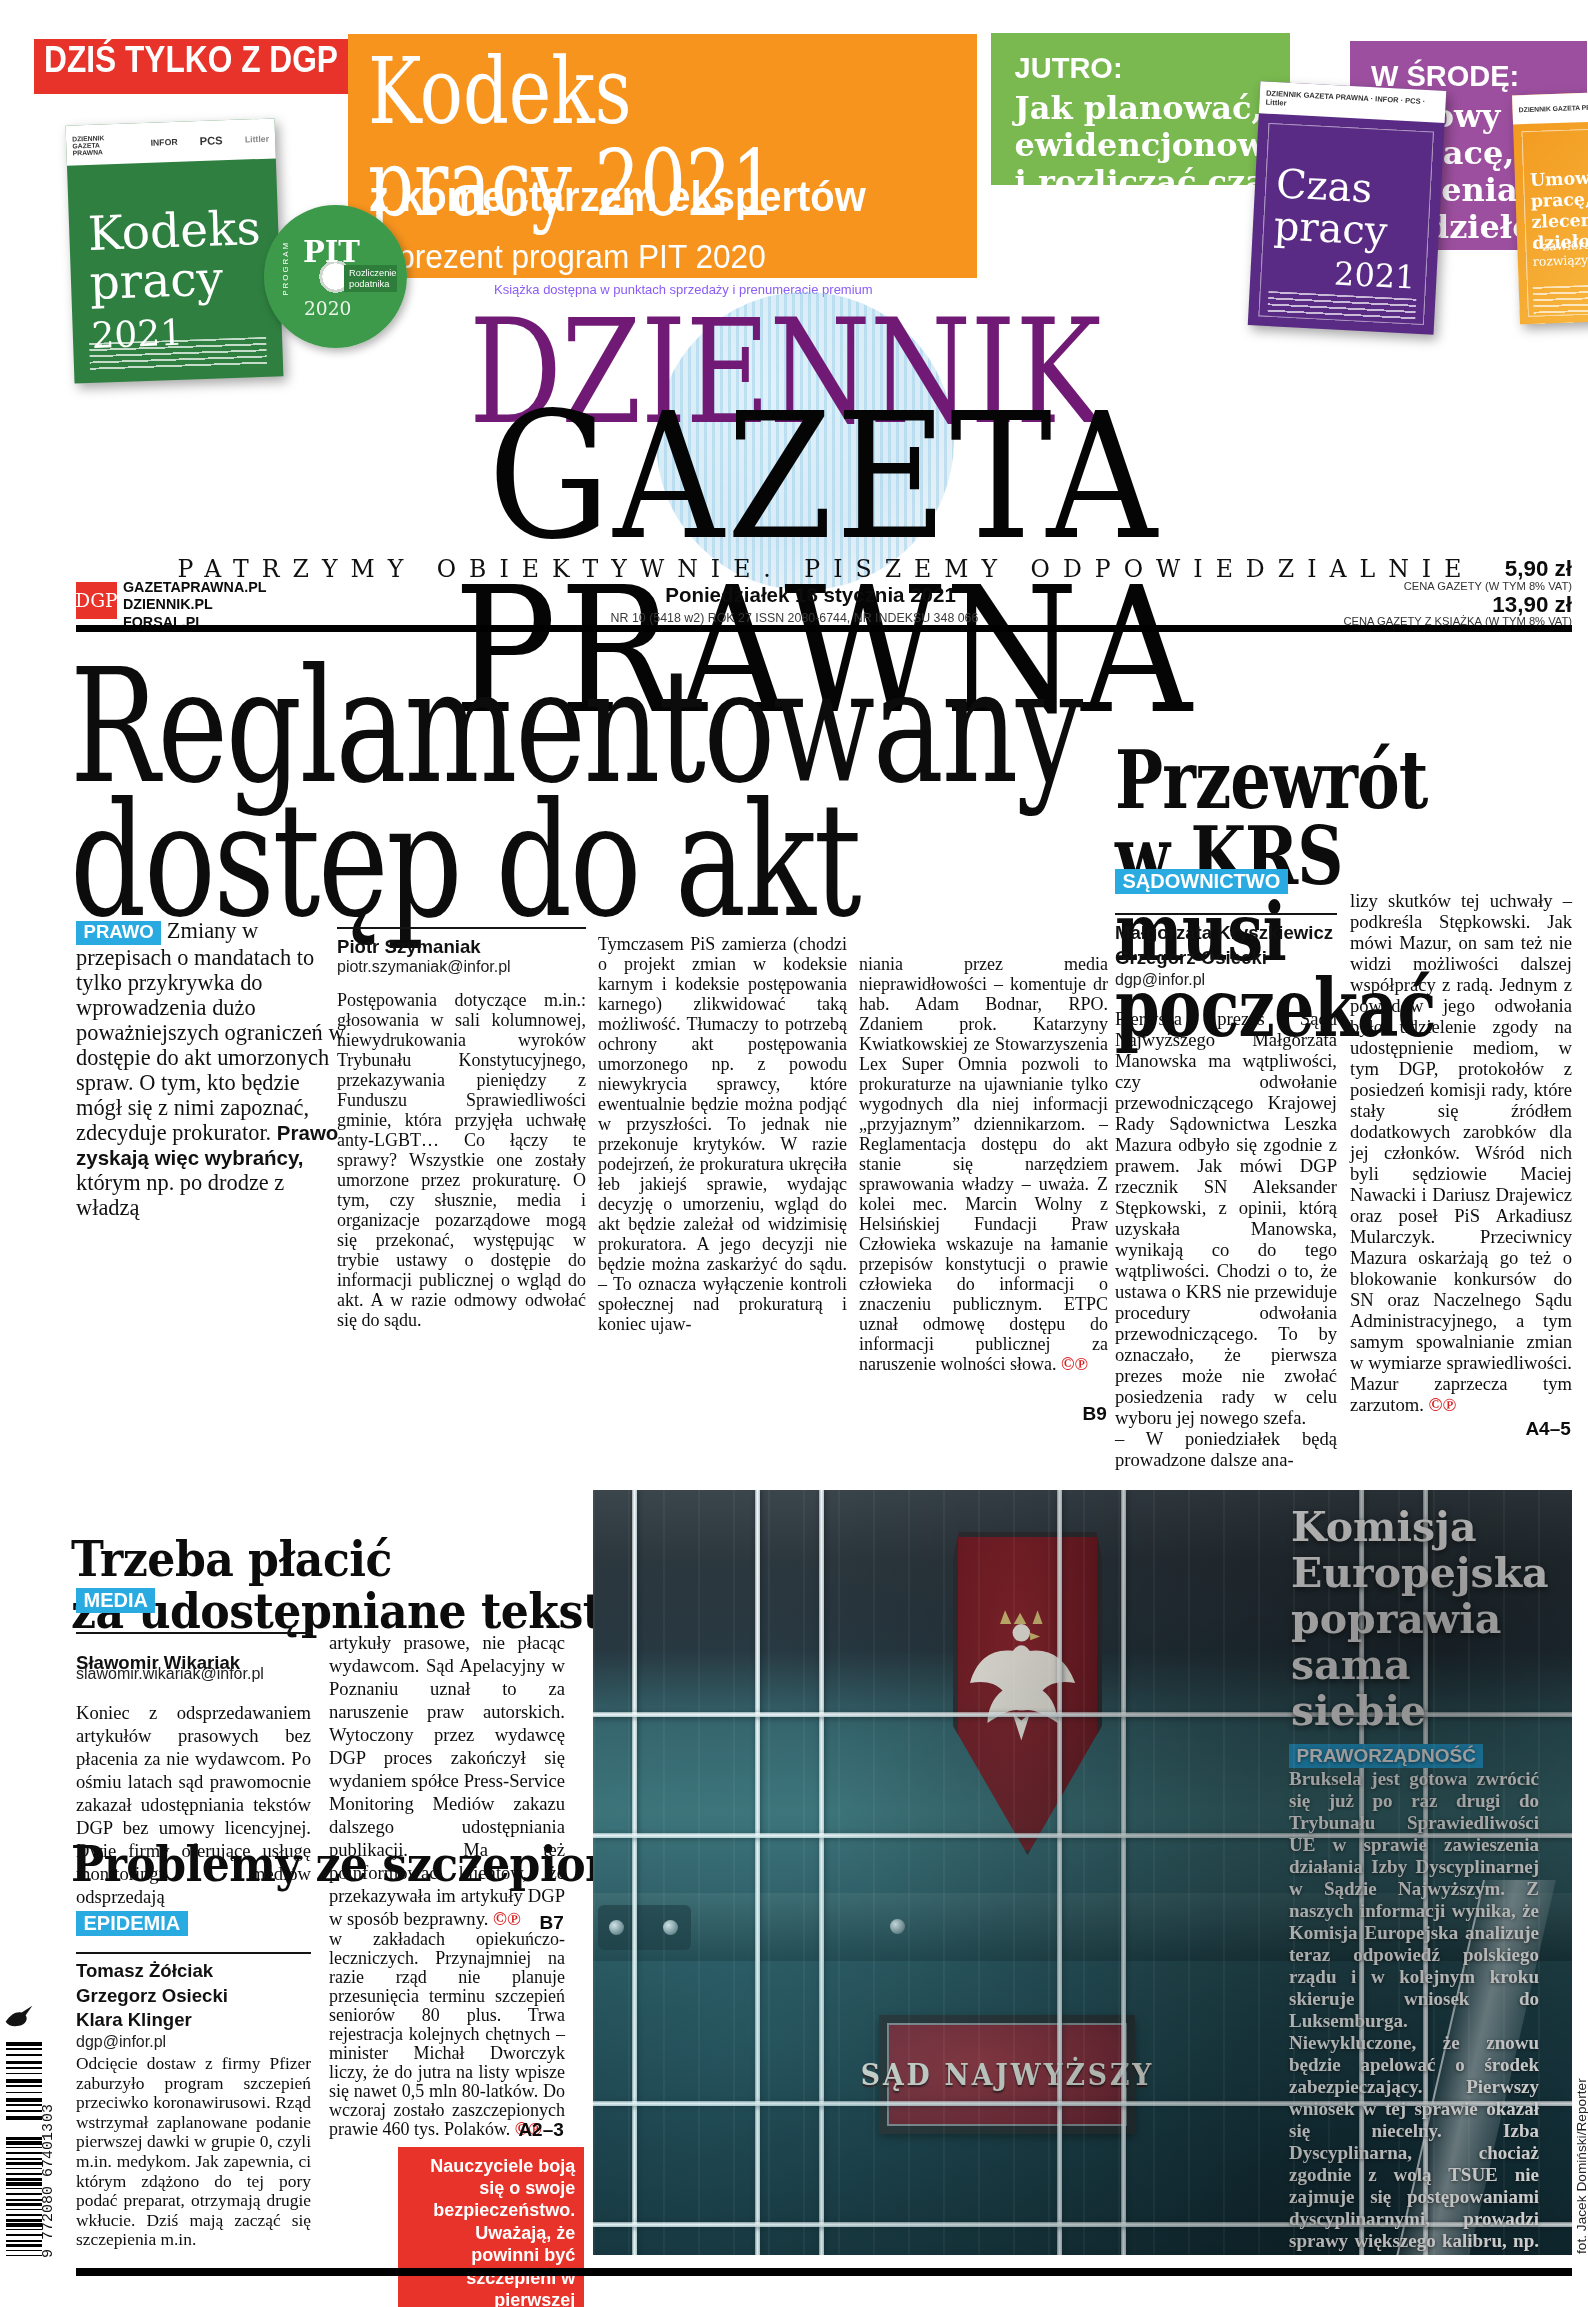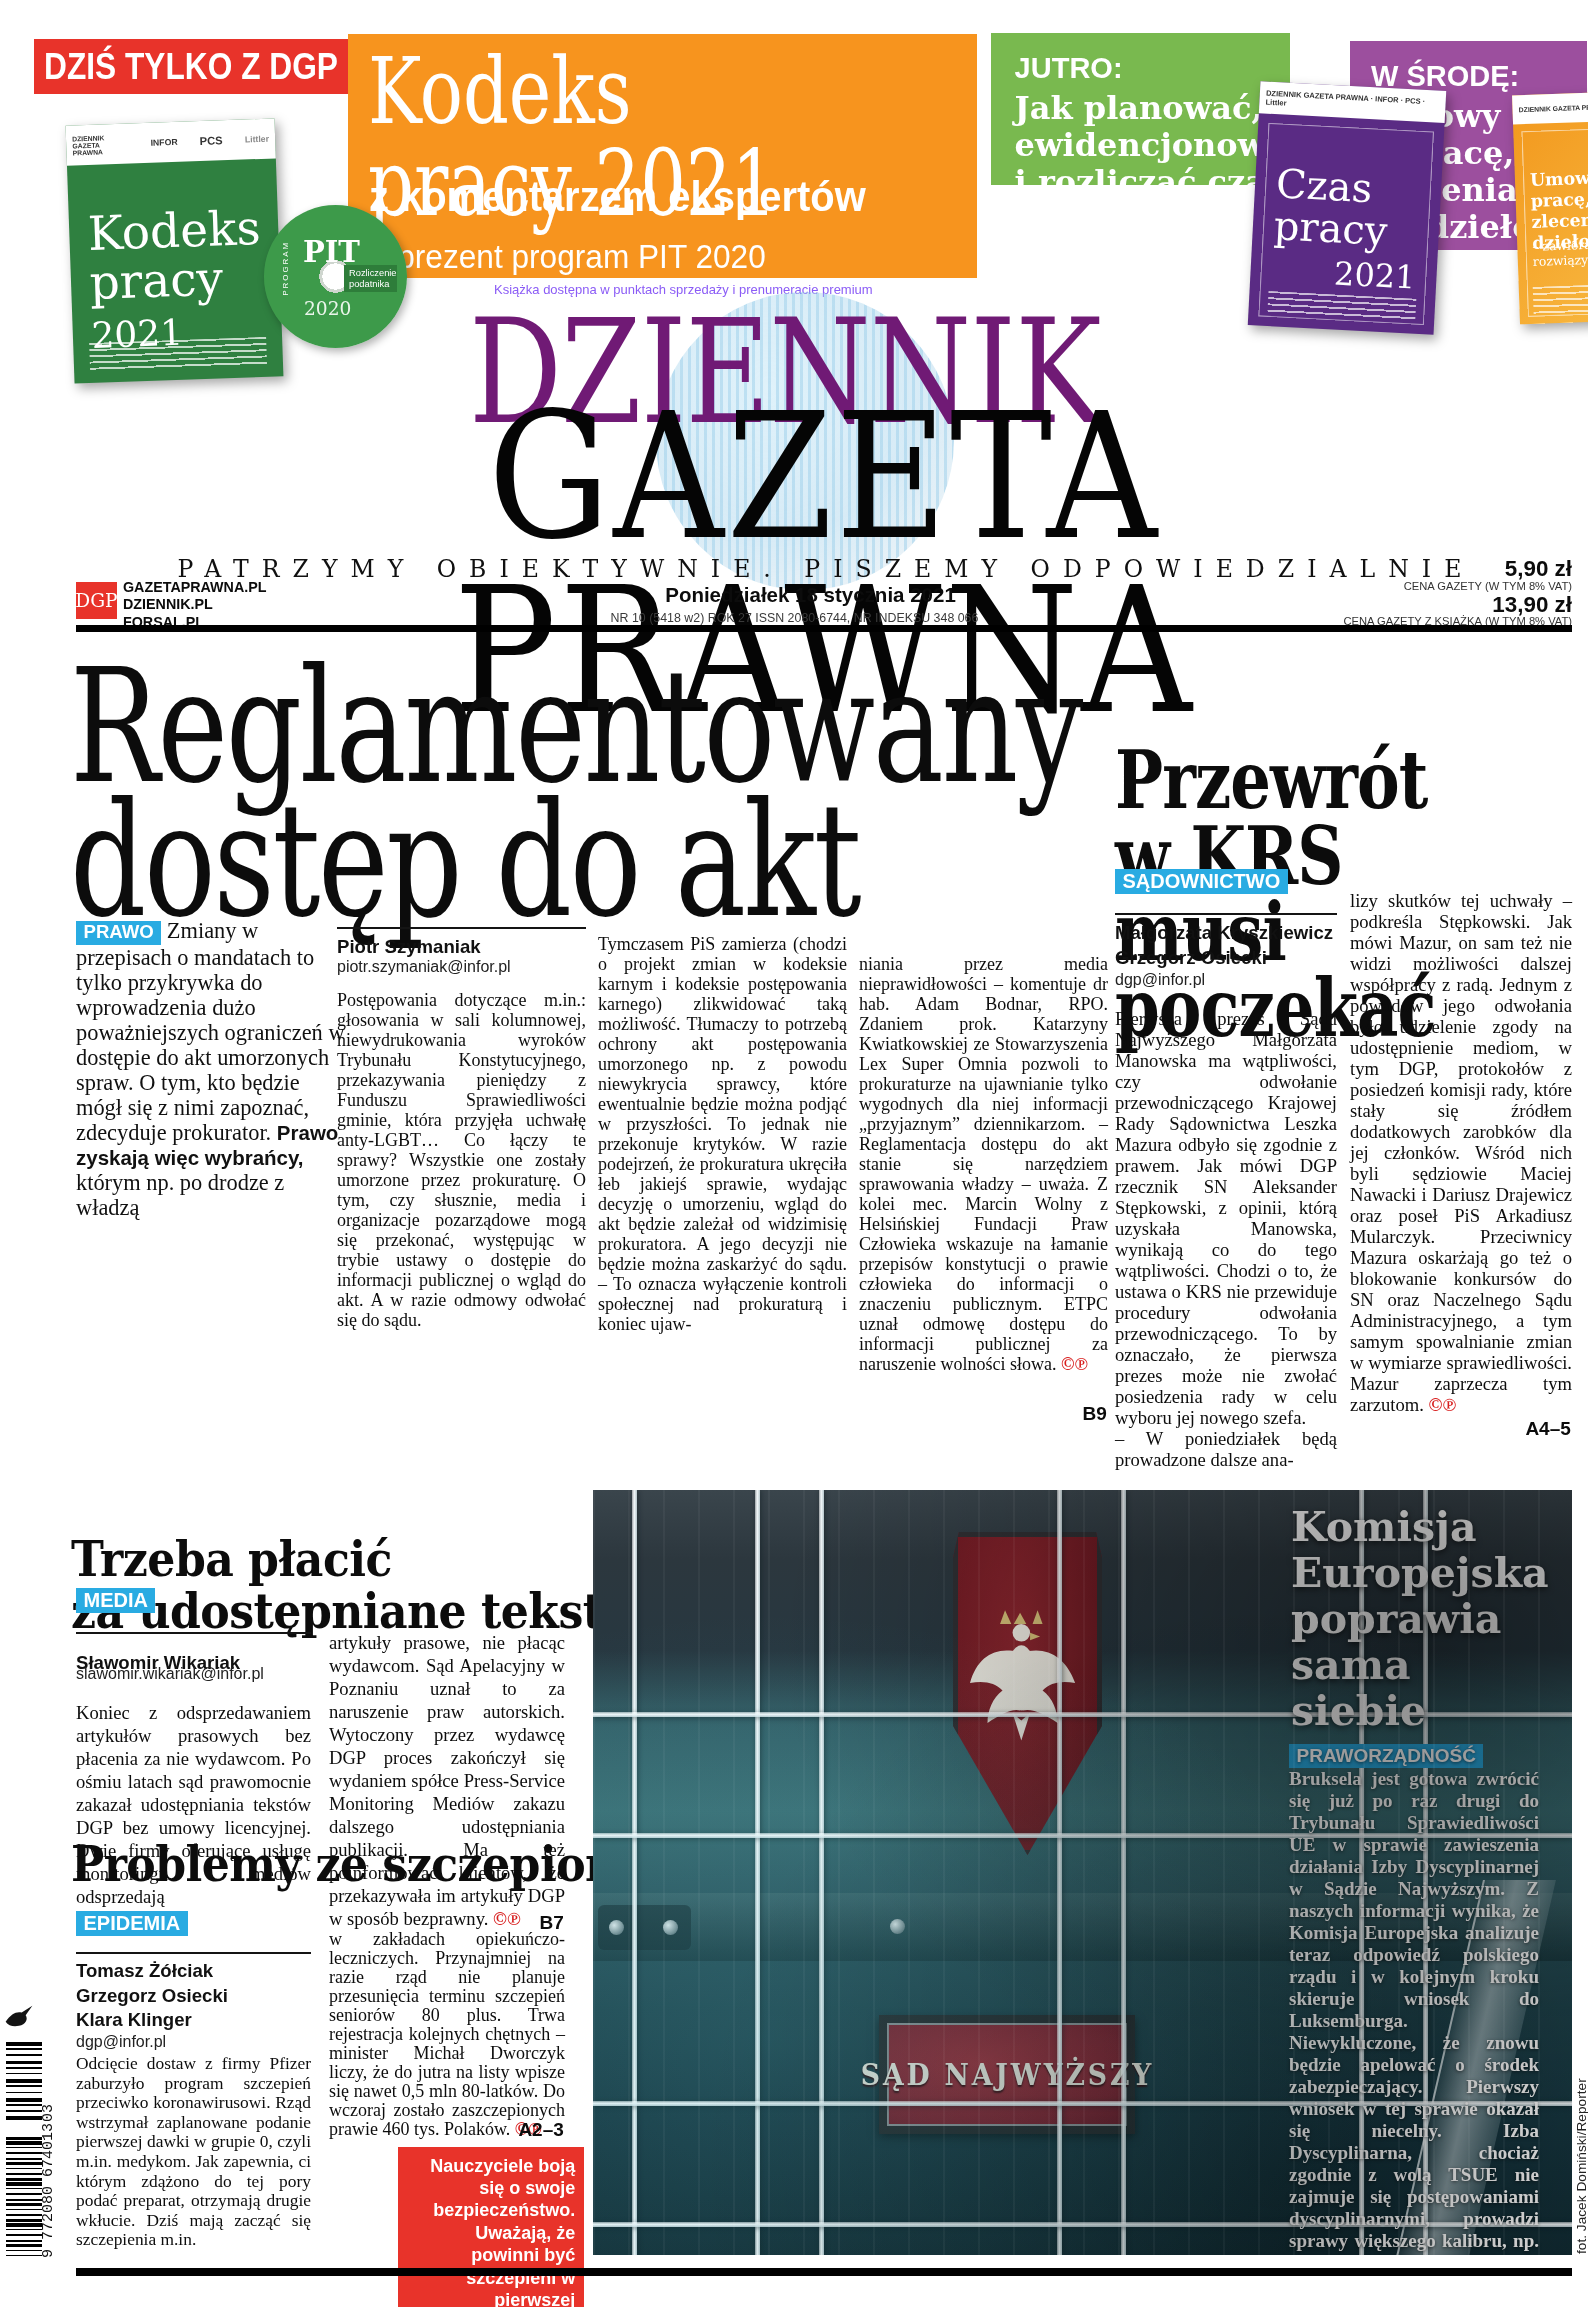--- a/index.html
+++ b/index.html
@@ -34,21 +34,21 @@
   
   .hl-main { font-family:"DejaVu Serif",serif; font-size:157px; line-height:133px; letter-spacing:-3.1px; }
   .hl-main .cx { transform:scaleX(.76); }
   .hl-krs  { font-family:"DejaVu Serif",serif; font-weight:700; font-size:80px; line-height:76px; letter-spacing:-1.2px; }
   .hl-krs  .cx { transform:scaleX(.8); }
   .hl-mid  { font-family:"DejaVu Serif",serif; font-weight:700; font-size:48px; line-height:52px; letter-spacing:-0.6px; }
   .hl-mid  .cx { transform:scaleX(.92); }
 
   
   .badge { left:34px; top:39px; width:314px; height:55px; background:var(--brand_red,#e8332a);
-           display:flex; align-items:center; justify-content:center; }
+           display:flex; justify-content:center; }
   .badge span { color:#fff; font:700 36px "Liberation Sans",sans-serif; transform:scaleX(.88); white-space:nowrap; }
   .orange-banner { left:348px; top:34px; width:629px; height:244px; background:var(--orange,#f7941e); }
   .green-banner  { left:991px; top:33px; width:299px; height:152px; background:var(--green,#79b94f); }
   .purple-banner { left:1350px; top:41px; width:237px; height:209px; background:var(--purple,#9c4f9e); }
   .banner-label { font:700 29px "Liberation Sans",sans-serif; color:#fff; }
   .banner-lines { font-family:"DejaVu Serif",serif; font-weight:700; font-size:32px; line-height:37px; color:#fff; }
 
   
   .book { position:absolute; box-shadow:3.7px 5px 11.2px rgba(0,0,0,.35); }
   .book .band { background:#fff; display:flex; align-items:center; gap:6.2px; padding:0 6.2px;

